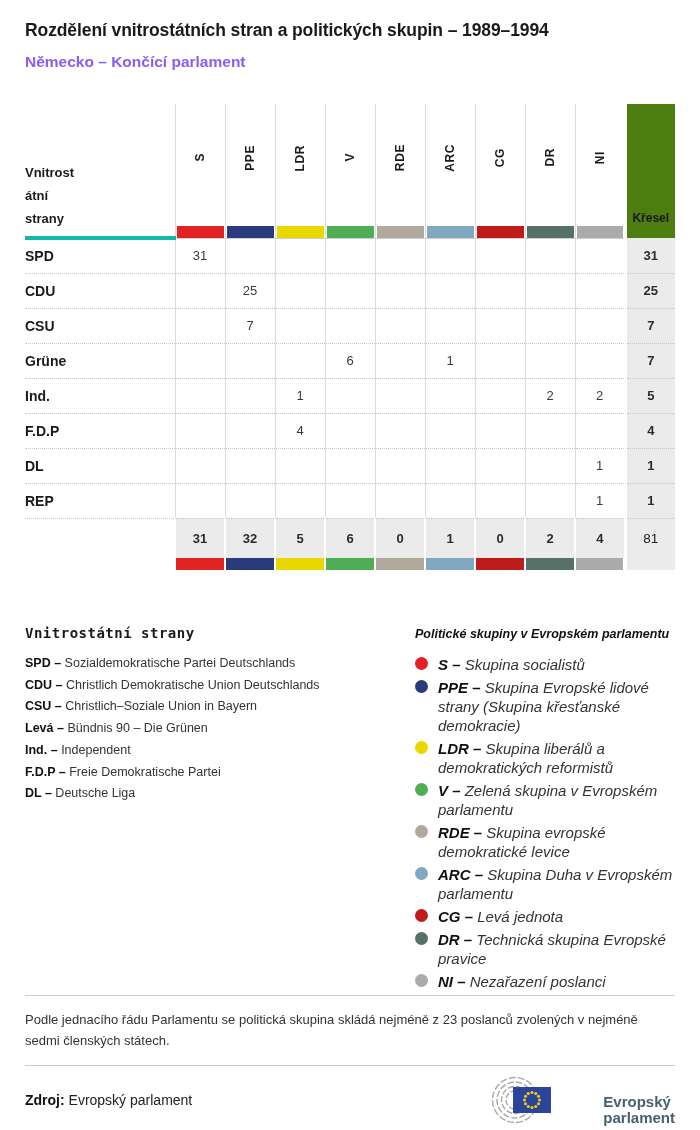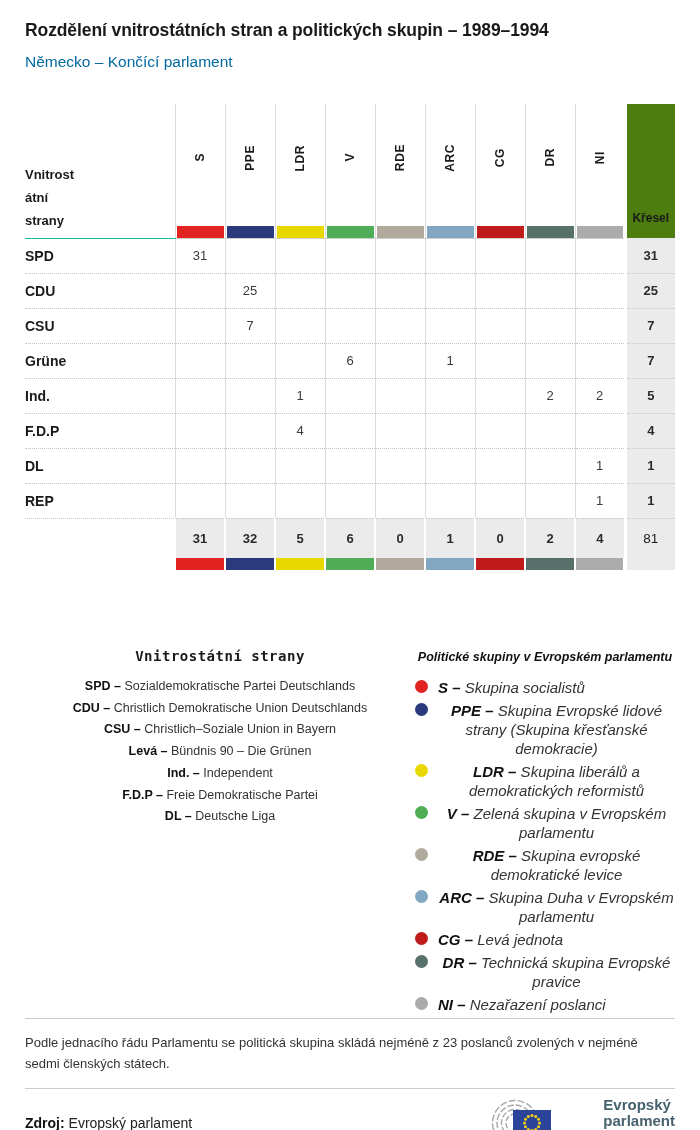--- a/index.html
+++ b/index.html
@@ -4,27 +4,27 @@
 <style>
   * { box-sizing: border-box; }
   html,body { margin:0; padding:0; }
   body {
     width:700px; height:1130px; background:#ffffff; overflow:hidden;
     font-family:"Liberation Sans","DejaVu Sans",sans-serif; color:#1a1a1a;
   }
   .page { padding:14px 25px 0 25px; }
 
   h1.title { font-size:17.5px; font-weight:700; margin:6px 0 12px 0; letter-spacing:-0.1px; }
-  .subtitle { font-size:15.5px; font-weight:400; color:#0369a1; margin:0; }
+  .subtitle { font-size:15.5px; font-weight:700; color:#8b5cf6; margin:0; }
 
   table.seats-table { margin-top:33px; border-collapse:collapse; table-layout:fixed; width:650px; }
   .seats-table th, .seats-table td { padding:0; }
 
   thead tr.headrow { height:134px; }
-  th.rowhead { width:150px; vertical-align:bottom; text-align:left; border-bottom:1px solid #14b8a6; }
+  th.rowhead { width:150px; vertical-align:bottom; text-align:left; border-bottom:4px solid #14b8a6; }
   #rowhead-lines { font-size:13px; font-weight:700; line-height:23px; padding-bottom:6px; color:#1a1a1a; }
   th.ghead { width:50px; position:relative; vertical-align:middle; border-left:1px solid #dcdcdc; border-bottom:1px solid #cfcfcf; }
   .rot { writing-mode:vertical-rl; transform:rotate(180deg); font-size:12px; font-weight:700; letter-spacing:0.6px; margin:0 auto 26px auto; }
   .hbar { position:absolute; left:1px; right:1px; bottom:0; height:12px; }
   th.seats-head { width:50px; background:#4d7c0f; vertical-align:bottom; border-left:3px solid #ffffff; }
   .seats-label { text-align:center; font-size:12px; font-weight:700; padding-bottom:13px; }
 
   tbody tr.datarow { height:35px; }
   tbody tr.datarow + tr.datarow td, tbody tr.datarow + tr.datarow th { border-top:1px dotted #c6c6c6; }
   tbody th.party { text-align:left; font-size:14px; font-weight:700; color:#1a1a1a; background:#fff; }
@@ -34,39 +34,39 @@
   tr.totals { height:40px; }
   tr.totals th, tr.totals td { border-top:1px dotted #c6c6c6; }
   tr.totals td.tval { background:#ebebeb; font-weight:700; font-size:13px; text-align:center; color:#2b2b2b; border-left:2px solid #ffffff; }
   tr.totals td.gtotal { background:#ebebeb; font-weight:400; font-size:13.5px; text-align:center; border-left:3px solid #ffffff; }
   tr.barsrow { height:12px; }
   tr.barsrow td, tr.barsrow th { padding:0; line-height:0; }
   .bbar { height:12px; margin:0 1px; }
   td.seats-foot { background:#ebebeb; border-left:3px solid #ffffff; }
   .bfill { height:12px; }
 
-  .legends { display:flex; margin-top:78px;text-align:center; }
+  .legends { display:flex; margin-top:55px; }
   .legend-parties { width:390px; }
   .legend-groups { flex:1;font-style:italic; }
   .legend-parties h3 { font-family:"DejaVu Sans Mono","Liberation Mono",monospace; font-size:14px; font-weight:700; margin:0 0 12px 0; letter-spacing:0.5px; }
   .p-item { font-size:12.5px; line-height:21.7px; color:#333; }
   .p-item b { color:#111; }
   .legend-groups h3 { font-size:12.5px; font-weight:700; margin:2px 0 14px 0; color:#111; }
   .g-item { display:flex; margin-bottom:4px; }
   .dot { width:13px; height:13px; border-radius:50%; margin:2px 10px 0 0; flex:0 0 13px; }
   .g-text { font-size:15px; line-height:19px; color:#333; }
   .g-text b { color:#111; }
 
   hr.rule { border:none; border-top:1px solid #cccccc; margin:0; }
   .hr1 { margin-top:28px; }
   .footnote { font-size:13px; line-height:21px; color:#333; margin:13px 0 14px 0; max-width:645px; }
   .source-row { display:flex; justify-content:space-between; align-items:center; margin-top:8px; }
   .source { font-size:14px; margin:0; color:#222; }
   .source b { color:#111; }
-  .logo { display:flex; align-items:flex-start; gap:24px; }
+  .logo { display:flex; align-items:flex-end; gap:24px; }
   .logo-text { font-size:15px; font-weight:700; line-height:16px; }
 </style>
 </head>
 <body>
 
 <div class="page">
 
   <h1 class="title">Rozdělení vnitrostátních stran a politických skupin – 1989–1994</h1>
   <div class="subtitle">Německo – Končící parlament</div>
 

